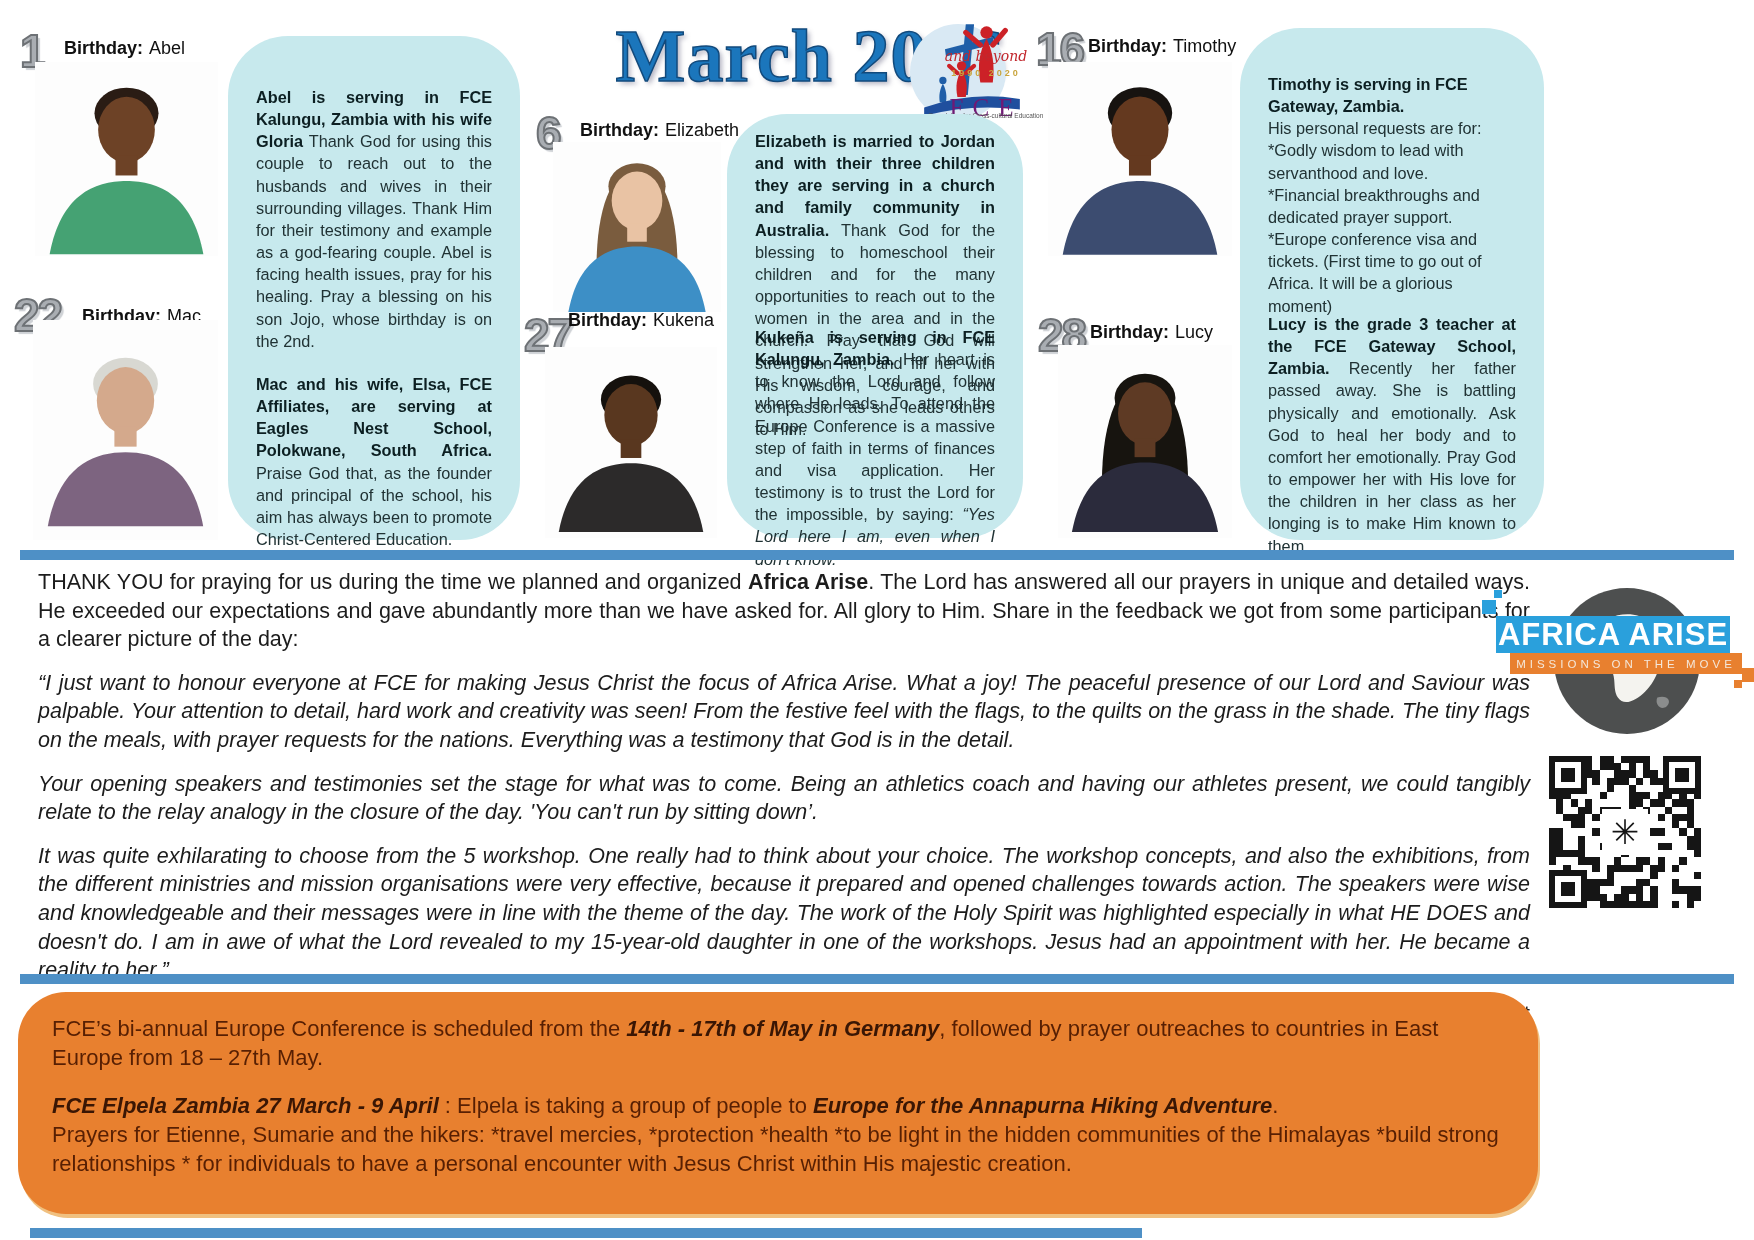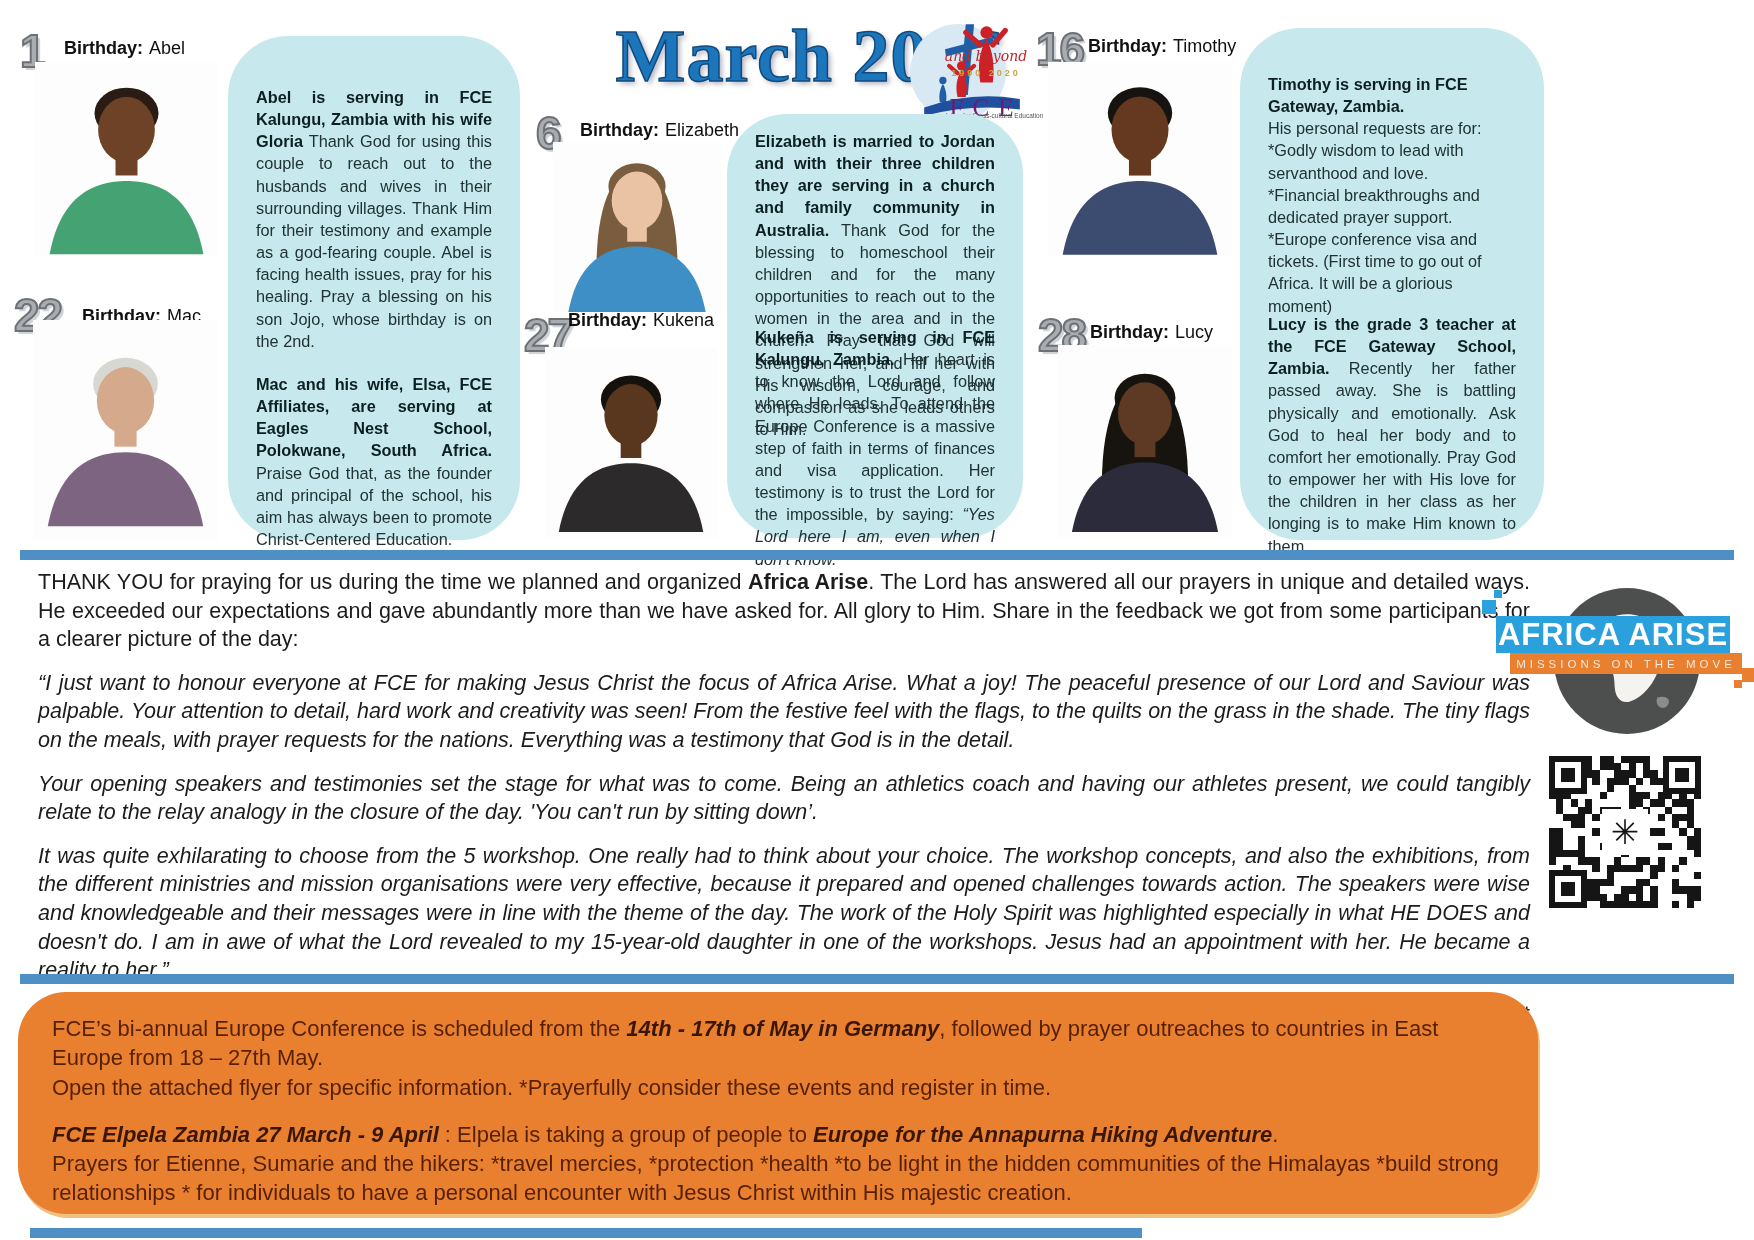--- a/index.html
+++ b/index.html
@@ -710,21 +710,20 @@
       <div class="qr-center">✳</div>
     </div>
   </div>
 
   <div class="divider d2"></div>
 
   <section class="orange">
     <p class="op">
       <span>FCE’s bi-annual Europe Conference is scheduled from the </span><b>14th - 17th of May in Germany</b><span>, followed by prayer outreaches to countries in East Europe from 18 – 27th May.</span>
     </p>
-    <p class="op">Open  the attached flyer for specific information.  *Prayerfully consider these events and register in time.</p>
     <p class="op gap">
       <b>FCE Elpela Zambia 27 March - 9 April</b><span> :  Elpela is taking a group of people to </span><b>Europe for the Annapurna Hiking Adventure</b><span>.</span>
     </p>
     <p class="op">Prayers for Etienne, Sumarie and the hikers: *travel mercies, *protection *health *to be light in the hidden communities of the Himalayas *build strong relationships * for individuals to have a personal encounter with Jesus Christ within His majestic creation.</p>
   </section>
 
   <div class="bottom-bar"></div>
 </div>
 
 </body></html>

